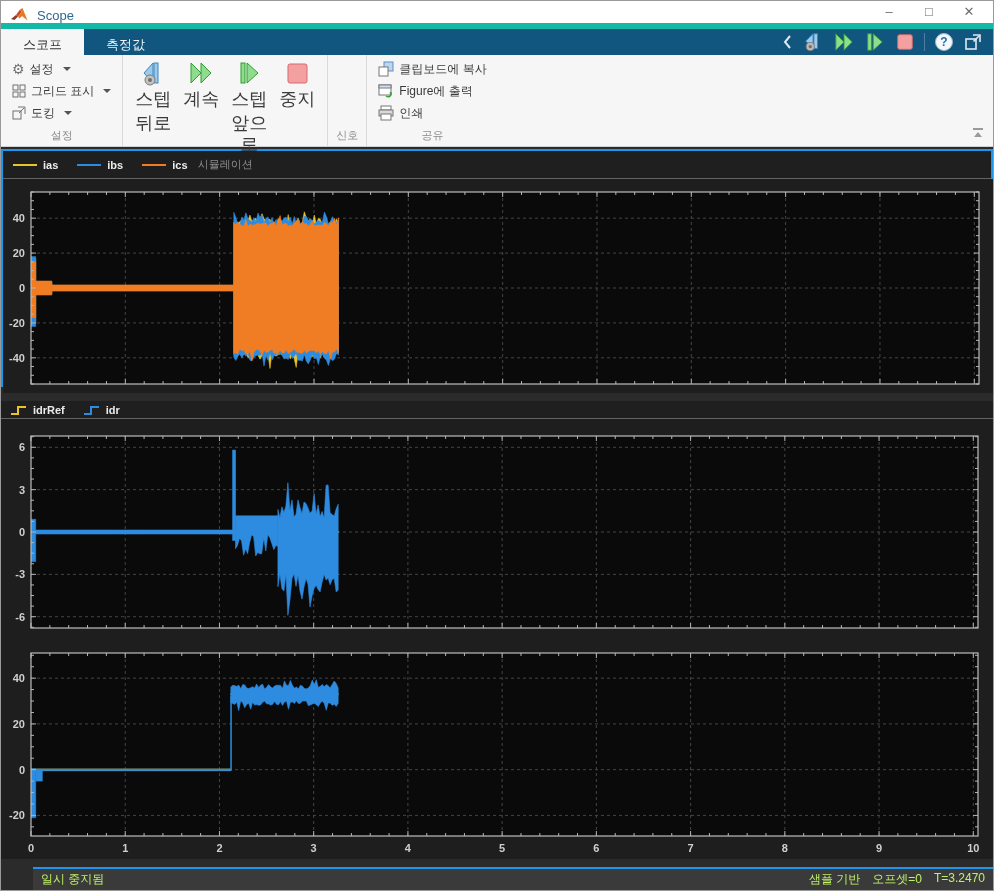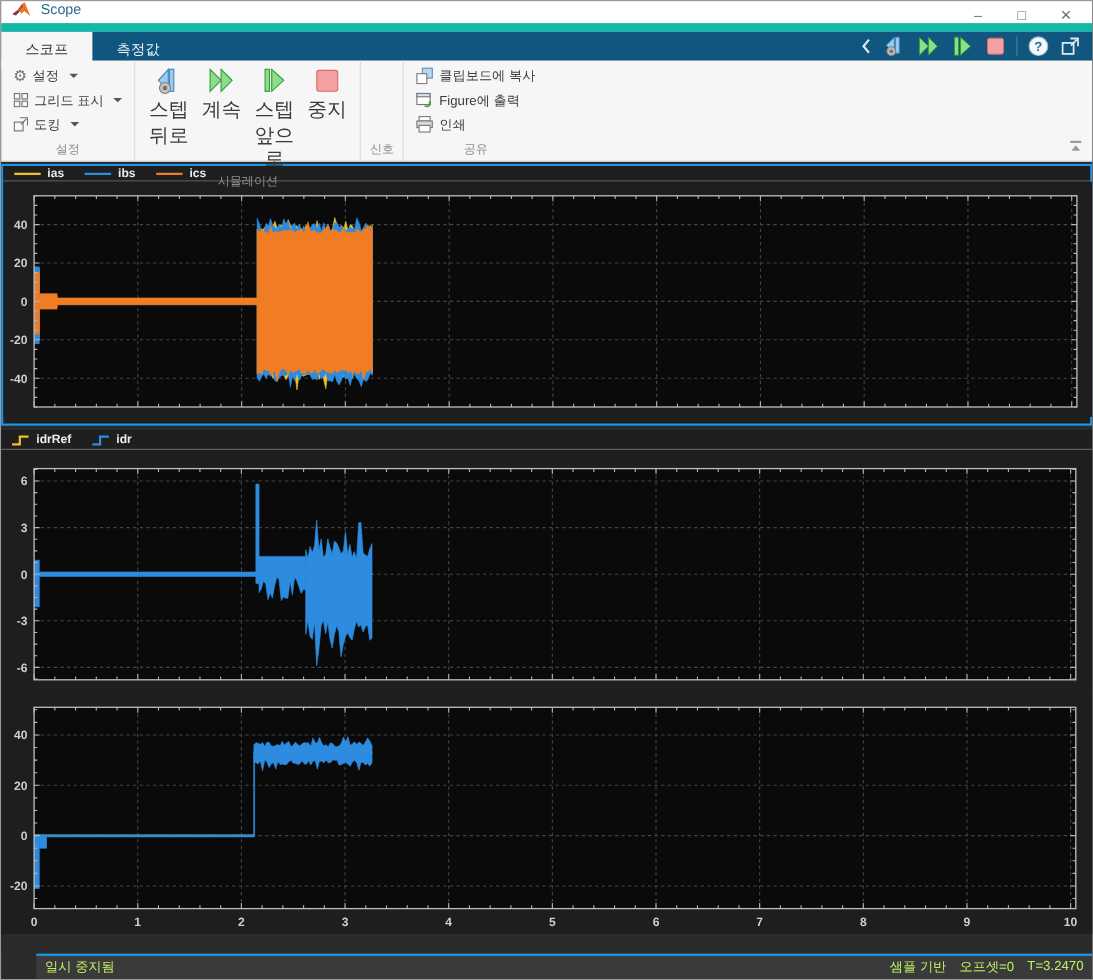--- a/index.html
+++ b/index.html
@@ -3,22 +3,22 @@
 <meta charset="utf-8">
 <style>
   * { box-sizing: border-box; }
   html,body { margin:0; padding:0; }
   body {
     width:994px; height:891px; overflow:hidden;
     font-family:"Liberation Sans", sans-serif;
     background:#2b2b2b; border:1px solid #9a9a9a;
   }
   
-  .titlebar { height:28px; background:#ffffff; display:flex; align-items:flex-start;
-    padding:0 4px 0 10px; border-bottom:8px solid #14b8a6; }
+  .titlebar { height:28px; background:#ffffff; display:flex; align-items:flex-end;
+    padding:0 4px 0 10px; border-bottom:6px solid #14b8a6; }
   .title-text { color:#2e698e; font-size:13px; margin-left:8px; }
   .win-controls { margin-left:auto; display:flex; }
   .win-btn { width:40px; height:24px; display:flex; align-items:center; justify-content:center;
     color:#6e6e6e; font-size:13px; cursor:default; }
   
   .tabstrip { height:26px; background:#11567f; display:flex; align-items:stretch; }
   .tab { padding:16px 22px; display:flex; align-items:center; color:#f0f4f8; font-size:13px; }
   .tab.active { background:#f6f6f6; color:#333; }
   .qat { margin-left:auto; display:flex; align-items:center; gap:9px; padding-right:10px; }
   .qat-sep { width:1px; height:18px; background:#4d7ea4; }
@@ -35,23 +35,23 @@
   .rows-mid { display:flex; flex-direction:column; justify-content:flex-start; }
   .bigrow { display:flex; gap:4px; }
   .big-btn { display:flex; flex-direction:column; align-items:center; width:44px; padding-top:3px;
     font-size:18px; color:#3a3a3a; text-align:center; line-height:1.2; }
   .big-btn .lbl { margin-top:2px; }
   .collapse-btn { position:absolute; right:8px; bottom:6px; }
   .gear-glyph { font-size:14px; color:#707070; line-height:1; }
   
   .viewport { height:720px; background:#2b2b2b; padding-top:2px; }
   .panel-selected { height:238px; border:2px solid #1b98ee; background:#1e1e1e; }
-  .legendbar { height:14px; background:#1f1f1f; display:flex; align-items:center;
+  .legendbar { height:28px; background:#1f1f1f; display:flex; align-items:center;
     padding-left:9px; gap:18px; border-bottom:1px solid #636363; }
-  .legendbar.mid { margin-top:4px; height:18px; }
+  .legendbar.mid { margin-top:14px; height:18px; }
   .legend-item { display:flex; align-items:center; gap:5px; color:#ececec;
     font-weight:bold; font-size:11px; }
   svg { display:block; }
   
   .statusbar { height:23px; background:#3a3a3a; border-top:2px solid #1b98ee;
     display:flex; align-items:center; padding:6px 8px; color:#bef264; font-size:12px;margin-left:32px; }
   .status-right { margin-left:auto; display:flex; gap:12px; }
 </style>
 </head>
 <body>

